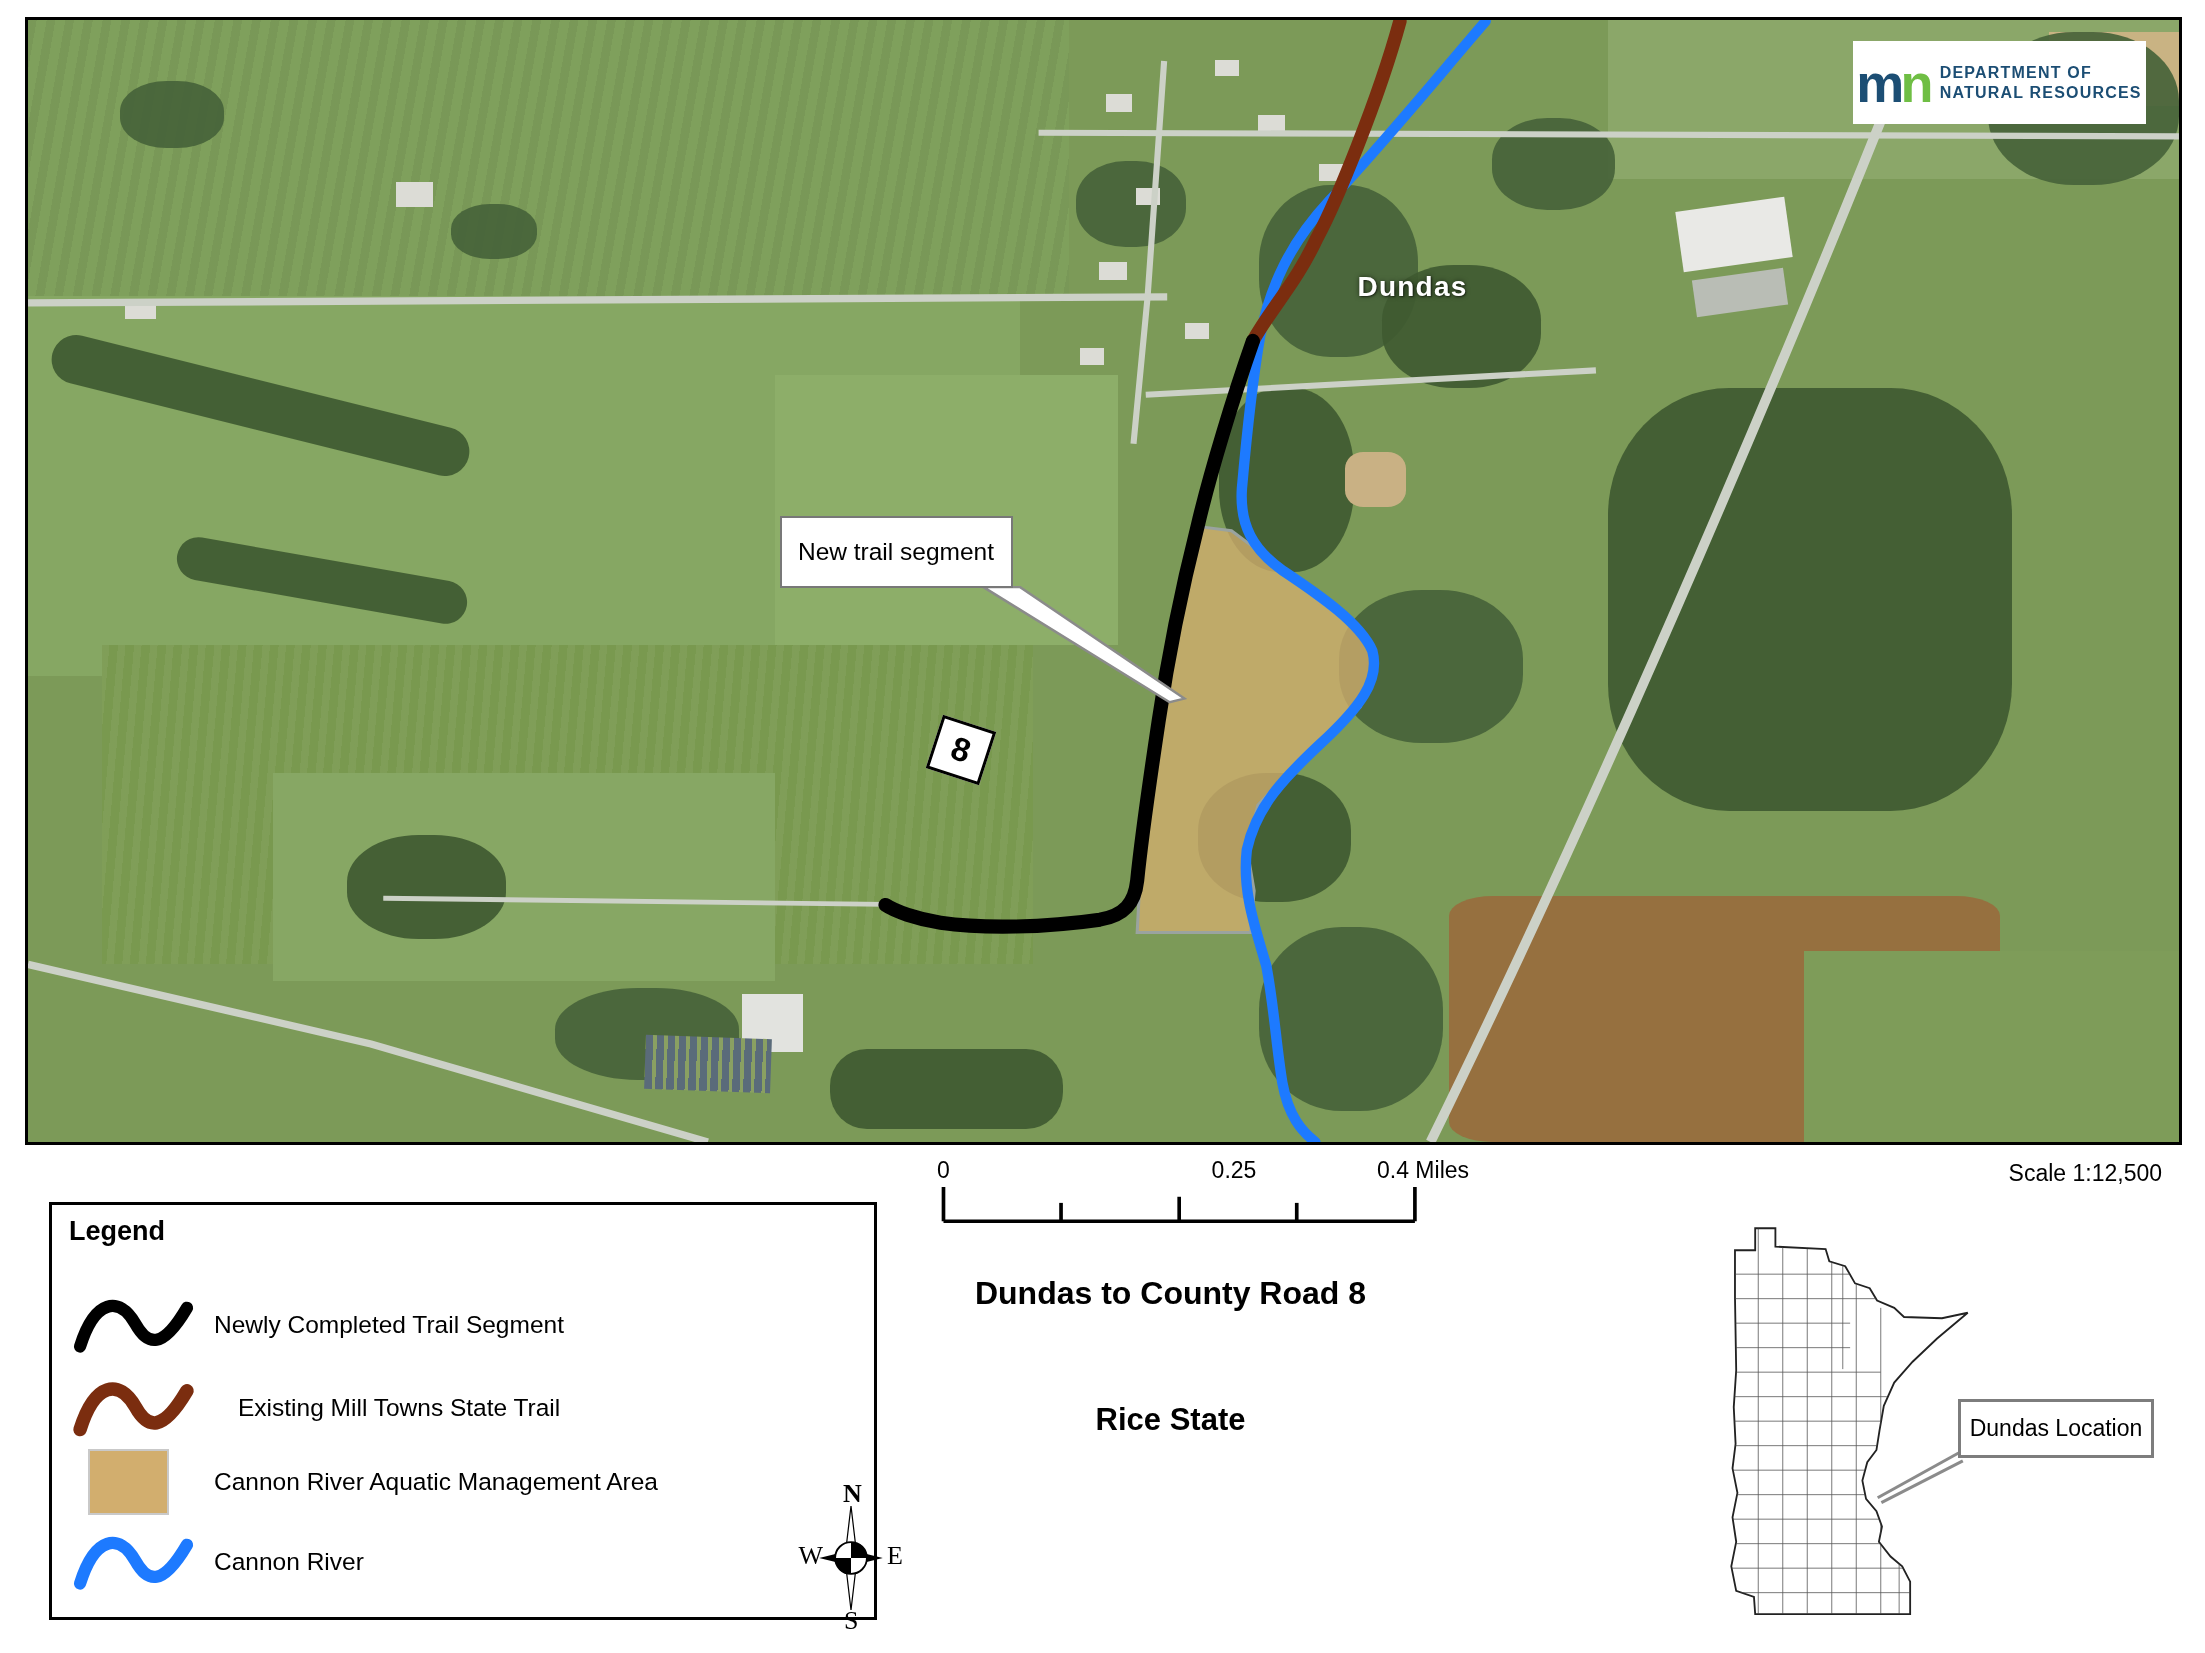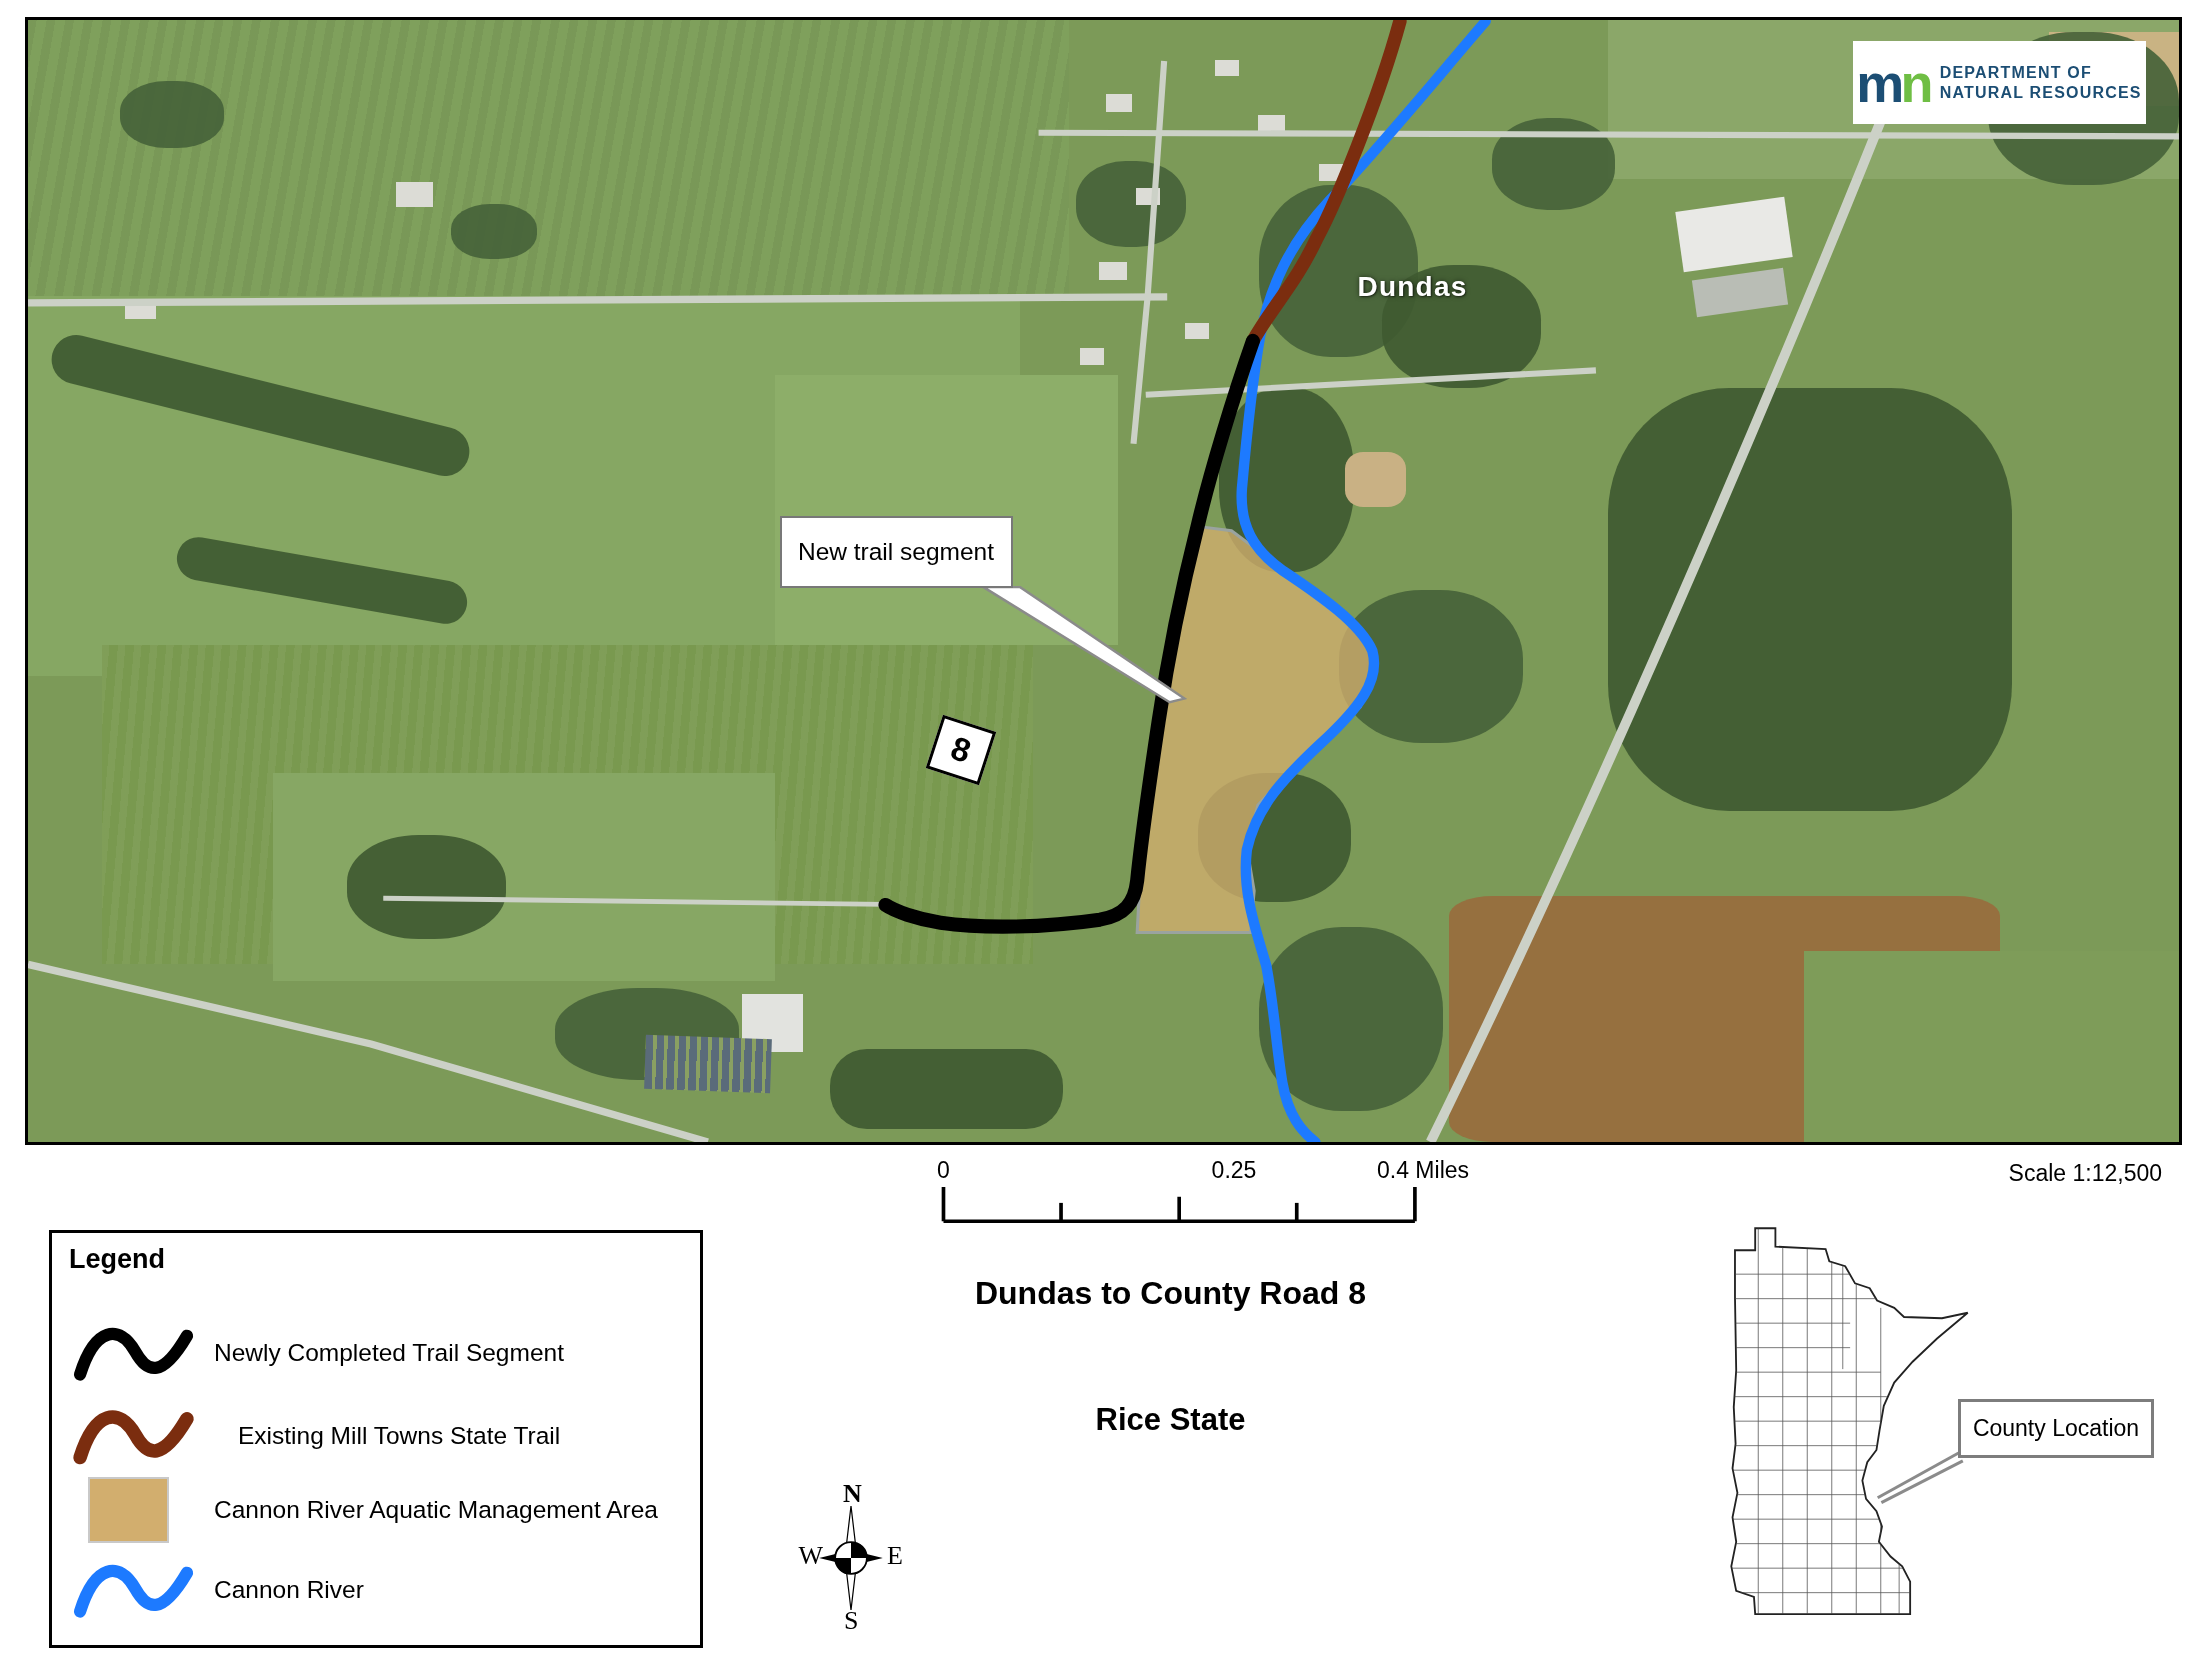--- a/index.html
+++ b/index.html
@@ -18,21 +18,21 @@
   .dundas{position:absolute;left:1293px;top:251px;width:184px;text-align:center;color:#fff;font-weight:bold;font-size:28px;letter-spacing:1.2px;text-shadow:0 0 4.9px rgba(0,0,0,.55),1.2px 1.2px 1.8px rgba(0,0,0,.45);}
   .callout-box{position:absolute;left:752px;top:496px;width:233px;height:72px;background:#fff;border:2.5px solid #787878;box-sizing:border-box;display:flex;align-items:center;justify-content:center;font-size:24.5px;color:#000;}
   .road8{position:absolute;left:905px;top:702px;width:56px;height:56px;background:#fff;border:3.1px solid #000;box-sizing:border-box;transform:rotate(18deg);display:flex;align-items:center;justify-content:center;font-size:33px;font-weight:bold;color:#000;}
   .dnr{position:absolute;left:1825px;top:21px;width:293px;height:83px;background:#fff;display:flex;align-items:center;justify-content:center;gap:9.8px;}
   .dnr .mark{font-weight:800;font-size:54px;letter-spacing:-3.7px;line-height:1;display:flex;}
   .dnr .mark .m{color:#1c4e74;}
   .dnr .mark .n{color:#6fbe44;}
   .dnr .words{color:#1c4e74;font-weight:700;font-size:16px;letter-spacing:1.2px;line-height:1.25;}
 
   
-  .legend{position:absolute;left:49px;top:1230px;width:654px;height:418px;border:3.1px solid #000;box-sizing:border-box;background:#fff;}
+  .legend{position:absolute;left:49px;top:1202px;width:828px;height:418px;border:3.1px solid #000;box-sizing:border-box;background:#fff;}
   .legend-title{position:absolute;left:17px;top:11px;font-size:27px;font-weight:bold;color:#000;}
   .lg-row-label{position:absolute;left:162px;font-size:24.5px;color:#000;transform:translateY(-50%);white-space:nowrap;}
   .lg-sym{position:absolute;left:17px;transform:translateY(-50%);}
   .lg-swatch{position:absolute;left:36px;top:244px;width:81px;height:66px;background:#d2ae6e;border:2.5px solid #c9c9c9;box-sizing:border-box;}
 
   
   .sb-label{position:absolute;font-size:23px;color:#000;}
   .titles{position:absolute;left:913px;top:1273px;width:515px;text-align:center;color:#000;}
   .titles .t1{font-size:32px;font-weight:bold;line-height:1.28;letter-spacing:0px;}
   .county{position:absolute;left:913px;top:1402px;width:515px;text-align:center;font-size:31px;font-weight:600;color:#000;}
@@ -210,15 +210,15 @@
     <path d="M 20,85 H 460 M 20,125 H 460 M 20,165 H 250 M 20,205 H 250 M 20,245 H 300 M 20,285 H 310 M 20,325 H 310 M 20,365 H 300 M 20,405 H 290 M 20,445 H 290 M 20,485 H 300 M 20,525 H 310 M 20,565 H 340 M 20,605 H 350"></path>
     <path d="M 100,10 V 650 M 140,40 V 650 M 180,44 V 650 M 220,64 V 650 M 260,100 V 650 M 300,140 V 650 M 330,260 V 650 M 238,72 V 240"></path>
   </g>
 
   <g stroke="#8b8b8b" stroke-width="5" fill="none">
     <path d="M 427,377 L 295,450"></path>
     <path d="M 434,390 L 301,458"></path>
   </g>
 </svg>
 <div class="trail-loc">
-  <span>County Location</span>
+  <span>Dundas Location</span>
 </div>
 
 
 </body></html>

